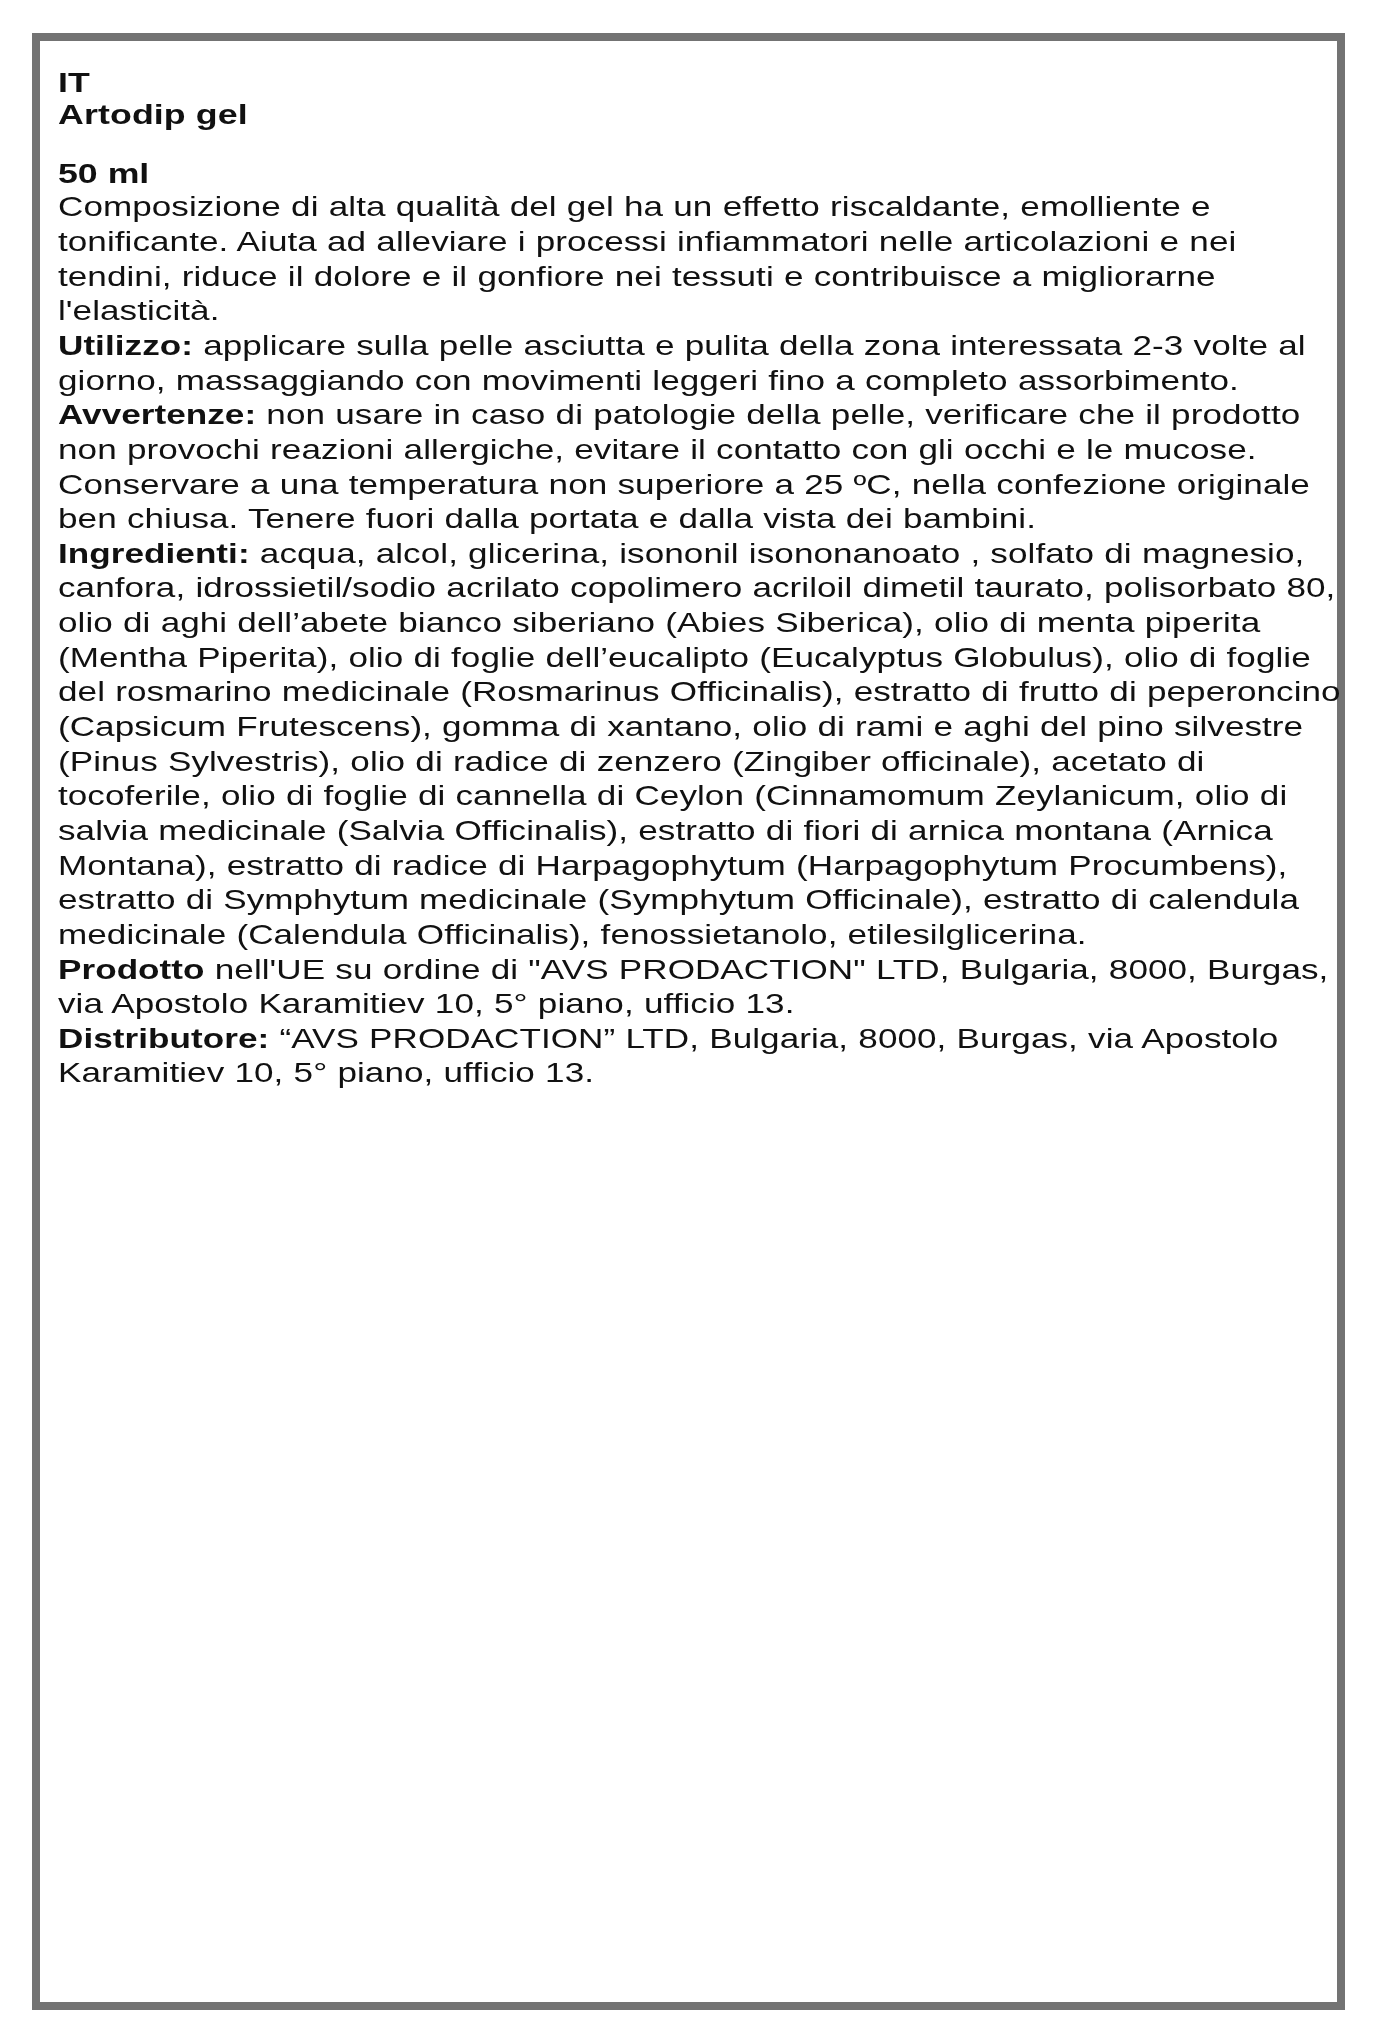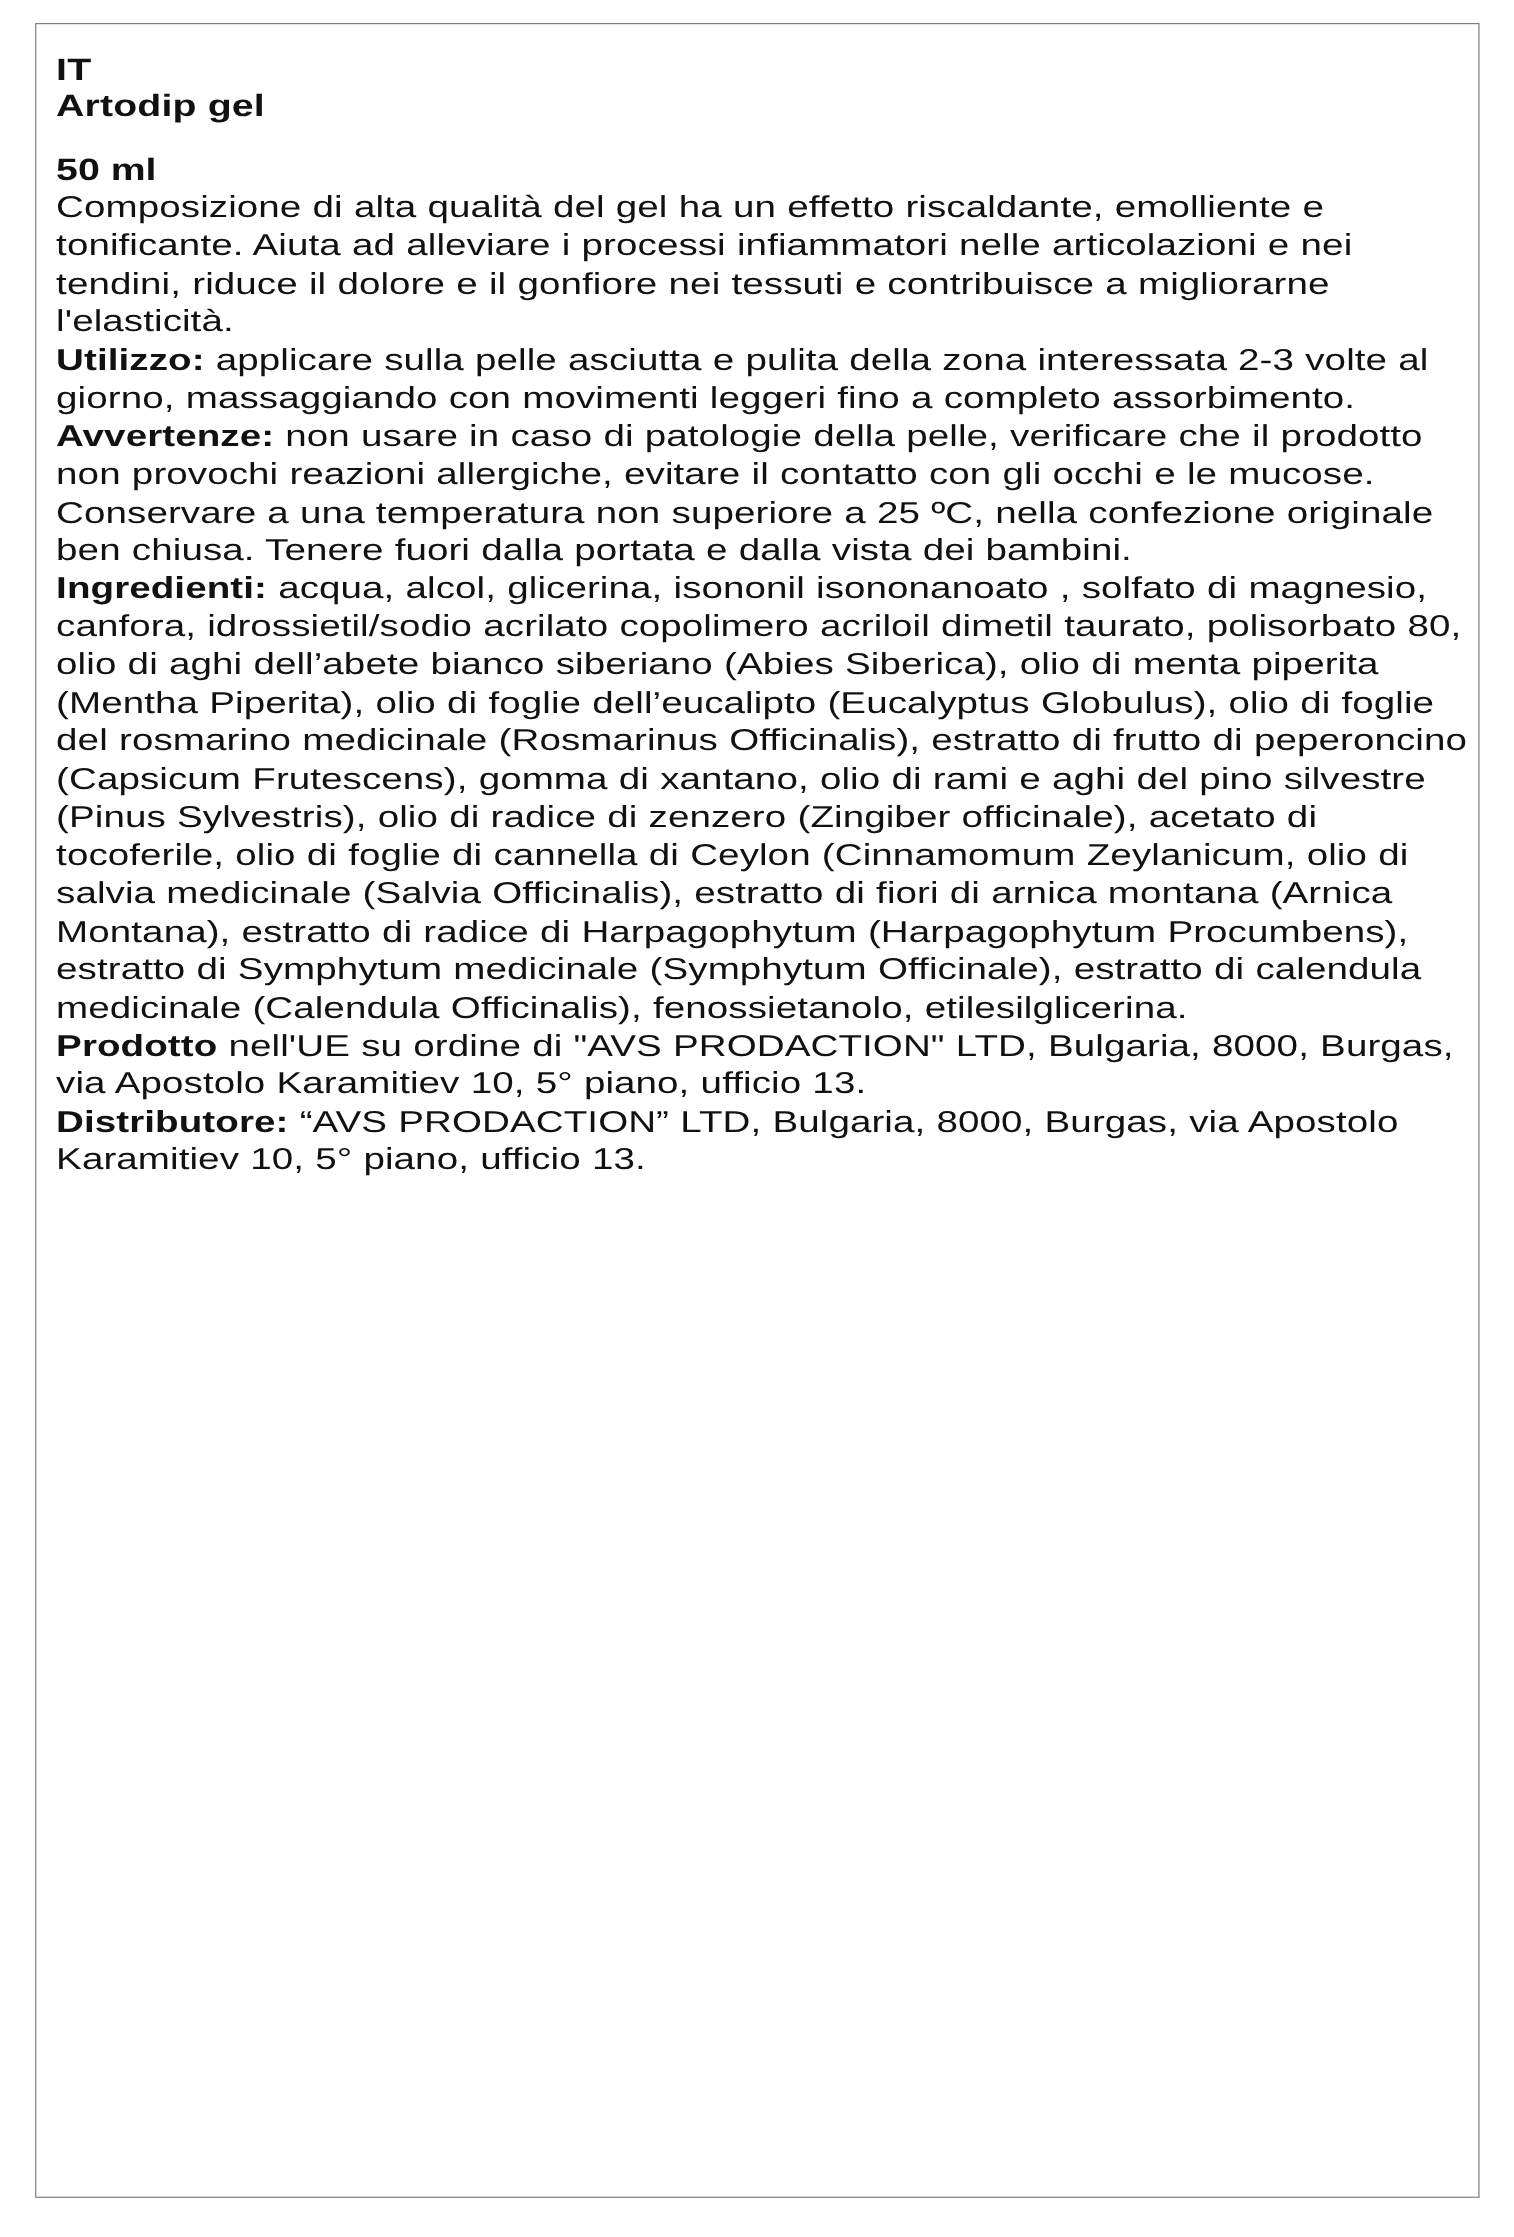--- a/index.html
+++ b/index.html
@@ -21,24 +21,24 @@
     width: 1376px;
     height: 2034px;
     background: #ffffff;
     box-sizing: border-box;
   }
 
   
   .label-frame {
     position: absolute;
     left: 32px;
-    top: 21px;
+    top: 33px;
     width: 1313px;
     height: 1977px;
-    border: 1px solid #737373;
+    border: 8px solid #737373;
     box-sizing: border-box;
     background: #ffffff;
   }
 
   .content {
     position: absolute;
     left: 18px;
     top: 26px;
     right: 18px;
     width: 1006px;

